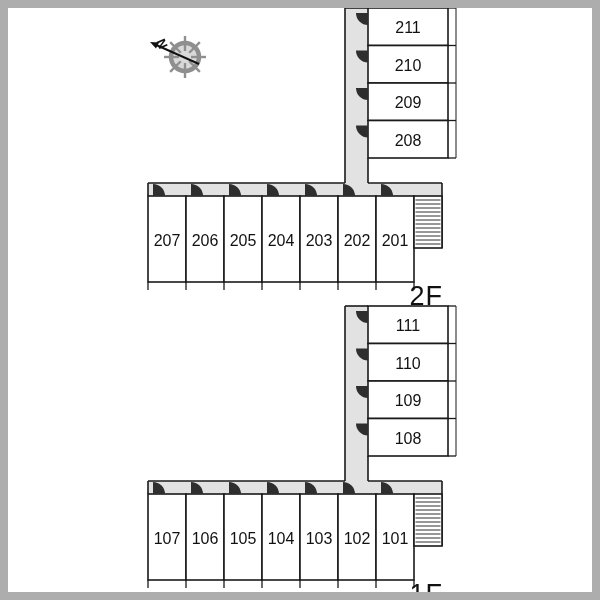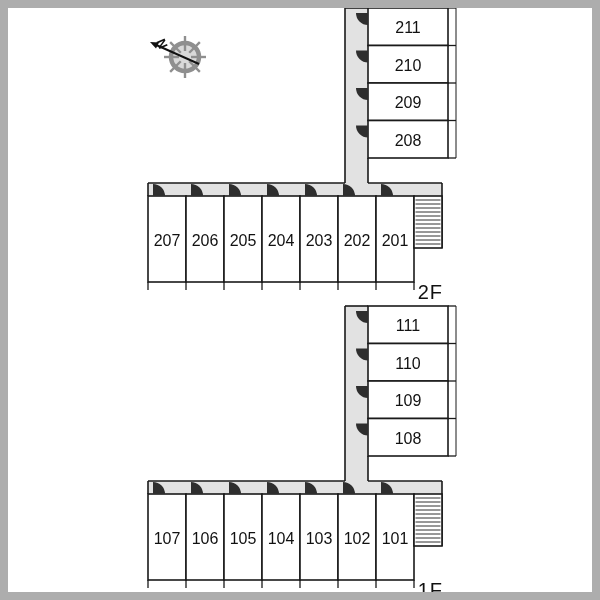--- a/index.html
+++ b/index.html
@@ -16,21 +16,21 @@
     pointer-events:none;
     box-sizing:border-box;
   }
   svg text{
     font-family:"Liberation Sans", sans-serif;
     fill:#111;
   }
   .floor-label{
     position:absolute;
     right:157px;
-    font-size:20px;
+    font-size:27px;
     letter-spacing:1px;
     color:#111;
   }
   #label-2f{top:281px;}
   #label-1f{top:579px;}
 </style>
 </head>
 <body>
 
 <div class="page">

